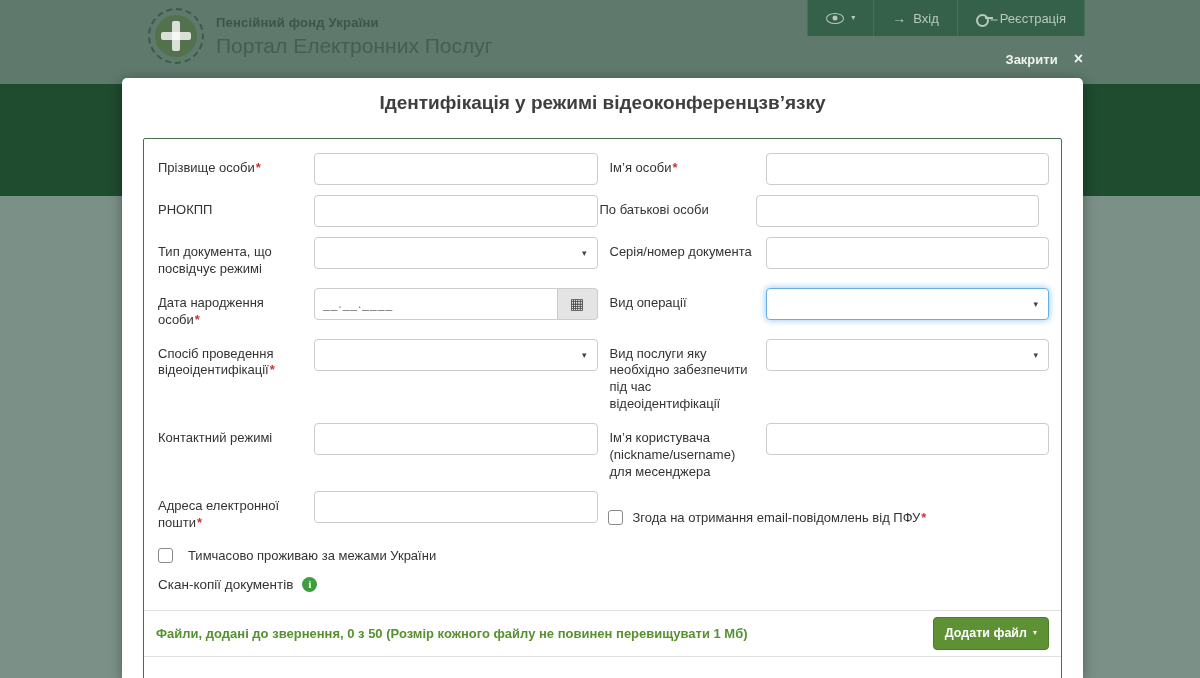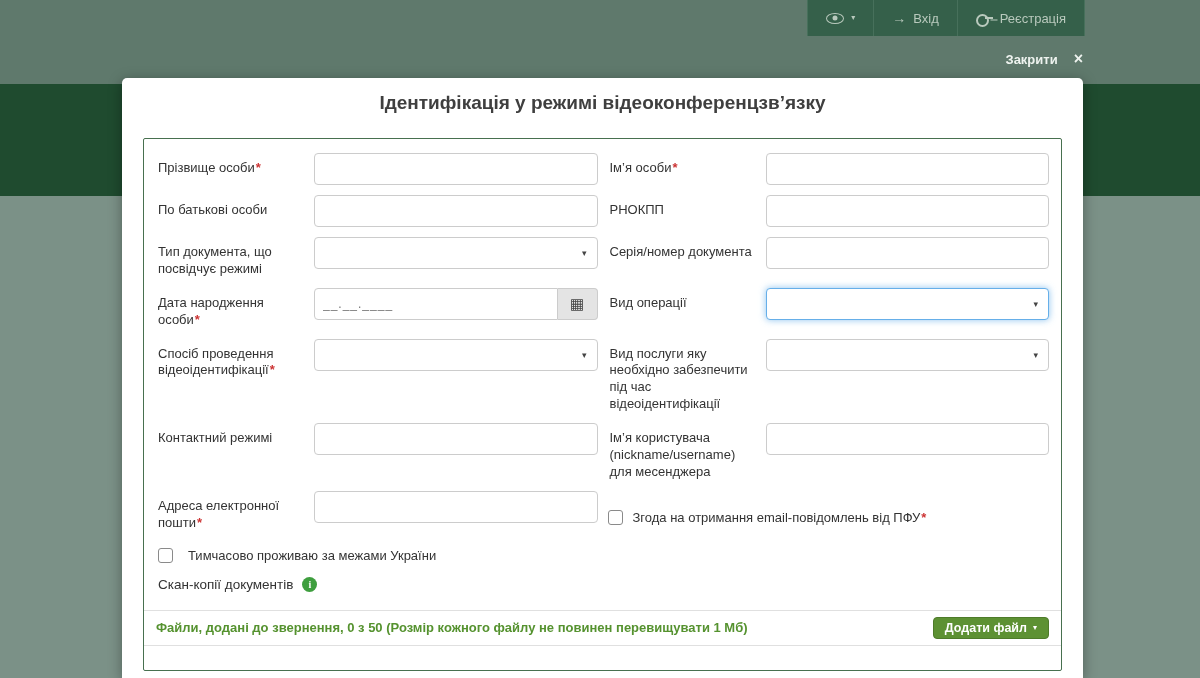--- a/index.html
+++ b/index.html
@@ -78,29 +78,41 @@
   .abroad-row { margin:16px 0 14px 2px;gap:15px; }
   .scan-row { display:flex; align-items:center; gap:9px; margin:0 0 18px 2px; font-size:13.5px; color:#333; }
   .info-icon { width:15px; height:15px; border-radius:50%; background:#3e9e3e; color:#fff; font-size:10px;
                font-weight:bold; display:flex; align-items:center; justify-content:center; cursor:pointer;
                font-family:"Liberation Serif",serif; }
 
   .files-section { margin:0 -12px; border-top:1px solid #e0e0e0; border-bottom:1px solid #e0e0e0;
                    padding:6px 12px; display:flex; align-items:center; justify-content:space-between; }
   .files-info { font-size:13px; font-weight:bold; color:#55922f; }
   .add-file-btn { background:#5d9133; border:1px solid #4e7b2a; border-radius:4px; color:#fff;
-                  font-size:12.5px; font-weight:bold; height:22px; padding:0 11px; display:flex;
+                  font-size:12.5px; font-weight:bold; height:33px; padding:0 11px; display:flex;
                   align-items:center; gap:6px; cursor:pointer; font-family:inherit; }
   .add-file-btn .caret-sm { font-size:8px; color:#fff; }
   .files-bottom-space { height:24px; }
 </style>
 </head>
 <body>
 
 <div class="page-header">
+  <div class="brand">
+    <div class="logo">
+      <div class="logo-inner">
+        <span class="bar-v"></span>
+          <span class="bar-h"></span>
+      </div>
+    </div>
+    <div class="brand-text">
+      <div class="org-name">Пенсійний фонд України</div>
+      <div class="portal-name">Портал Електронних Послуг</div>
+    </div>
+  </div>
 
   <div class="topbar">
     <div class="topbar-item">
       <span class="eye"></span>
       <span class="caret-sm">▾</span>
     </div>
     <div class="topbar-item">
       <span class="arrow-in">→</span>
       <span>Вхід</span>
     </div>
@@ -128,26 +140,26 @@
         <div class="plabel"><span>Прізвище особи</span><span class="req">*</span></div>
         <div class="pctrl"><input class="txt" value="" style=""></div>
       </div>
       <div class="pair">
         <div class="plabel"><span>Ім’я особи</span><span class="req">*</span></div>
         <div class="pctrl"><input class="txt" value="" style=""></div>
       </div>
     </div>
 
     <div class="frow">
+      <div class="pair">
+        <div class="plabel">РНОКПП</div>
+        <div class="pctrl"><input class="txt" value="" style=""></div>
+      </div>
       <div class="pair left">
         <div class="plabel">По батькові особи</div>
-        <div class="pctrl"><input class="txt" value="" style=""></div>
-      </div>
-      <div class="pair">
-        <div class="plabel">РНОКПП</div>
         <div class="pctrl"><input class="txt" value="" style=""></div>
       </div>
     </div>
 
     <div class="frow">
       <div class="pair left">
         <div class="plabel">Тип документа, що посвідчує режимі</div>
         <div class="pctrl">
           <div class="select">
             <span></span>

